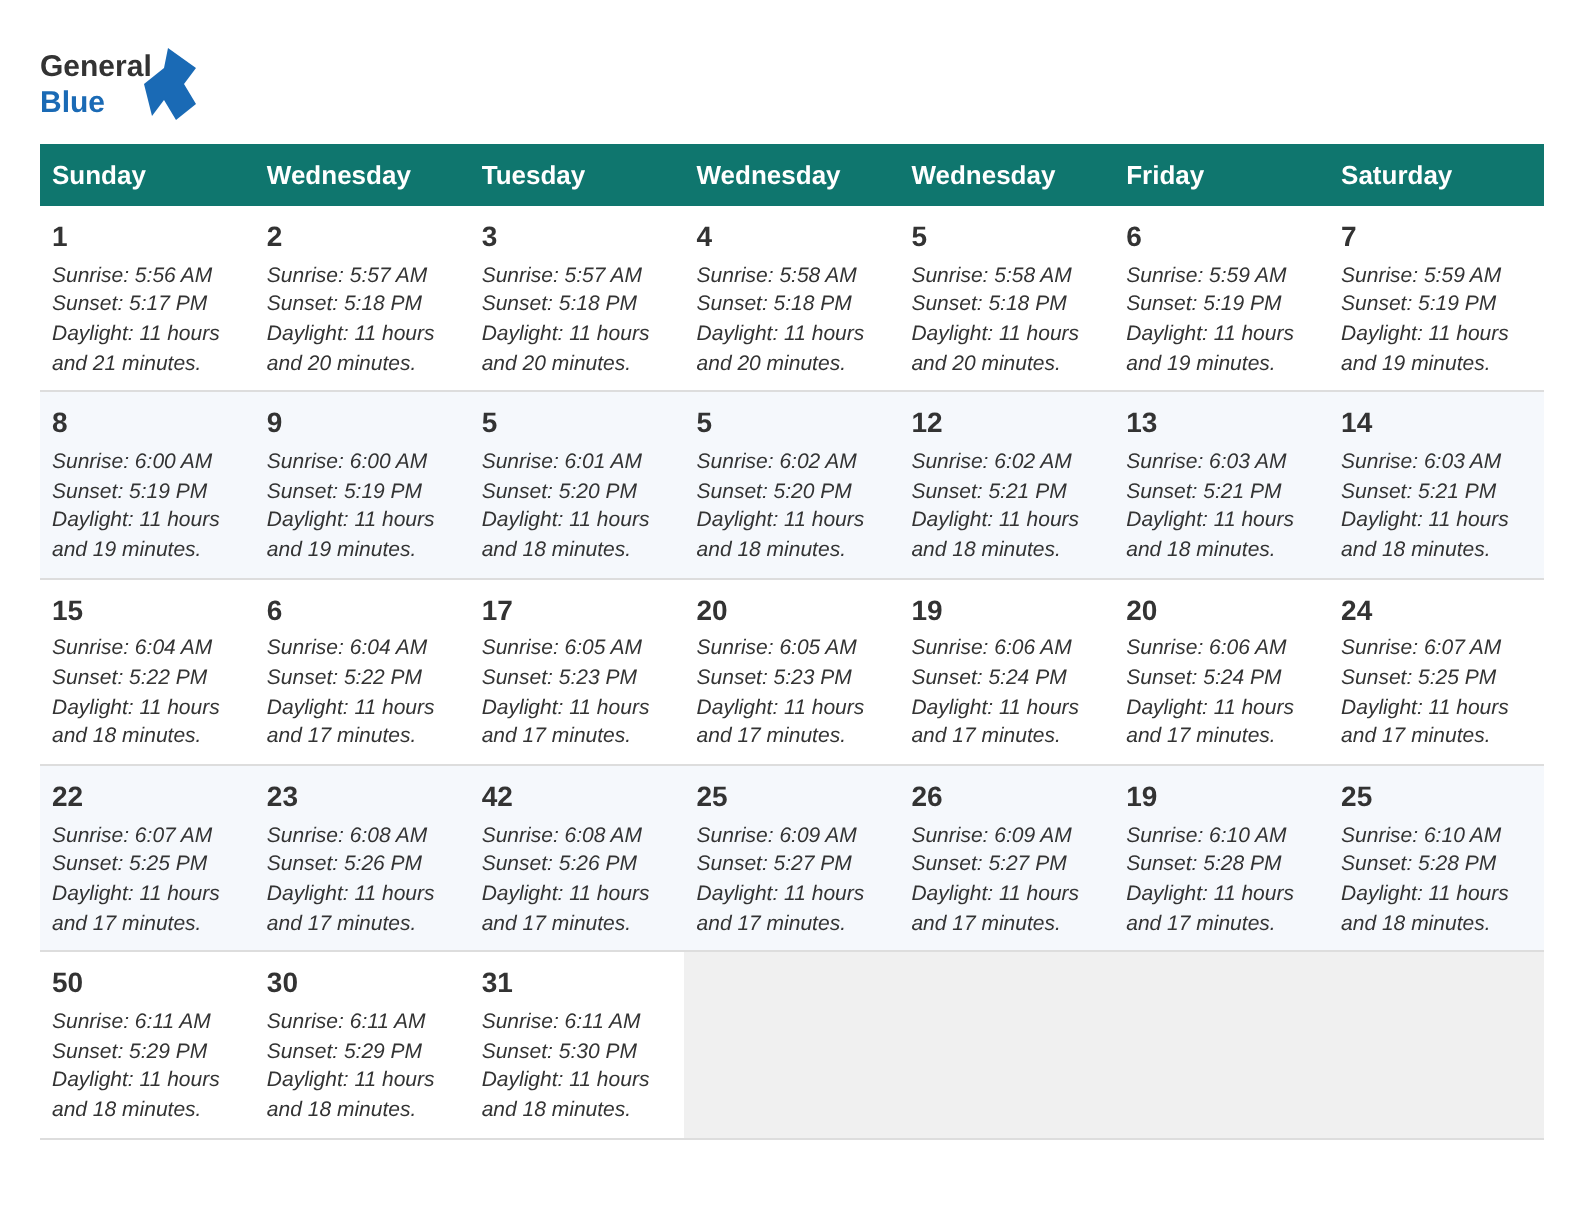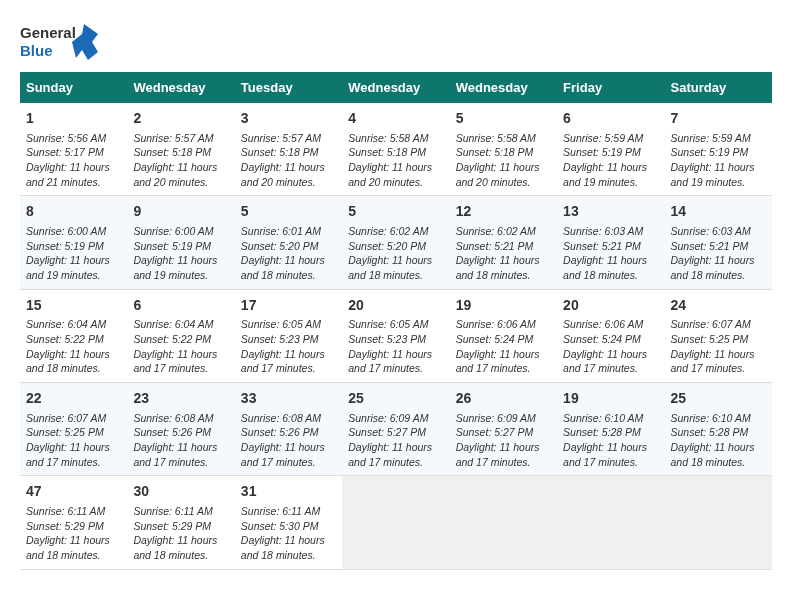--- a/index.html
+++ b/index.html
@@ -264,21 +264,21 @@
 and 17 minutes.</div>
         </td>
         <td>
           <span class="day-num">23</span>
           <div class="day-info" style="white-space: pre-line;">Sunrise: 6:08 AM
 Sunset: 5:26 PM
 Daylight: 11 hours
 and 17 minutes.</div>
         </td>
         <td>
-          <span class="day-num">33</span>
+          <span class="day-num">42</span>
           <div class="day-info" style="white-space: pre-line;">Sunrise: 6:08 AM
 Sunset: 5:26 PM
 Daylight: 11 hours
 and 17 minutes.</div>
         </td>
         <td>
           <span class="day-num">25</span>
           <div class="day-info" style="white-space: pre-line;">Sunrise: 6:09 AM
 Sunset: 5:27 PM
 Daylight: 11 hours
@@ -301,21 +301,21 @@
         <td>
           <span class="day-num">25</span>
           <div class="day-info" style="white-space: pre-line;">Sunrise: 6:10 AM
 Sunset: 5:28 PM
 Daylight: 11 hours
 and 18 minutes.</div>
         </td>
       </tr>
       <tr>
         <td>
-          <span class="day-num">47</span>
+          <span class="day-num">50</span>
           <div class="day-info" style="white-space: pre-line;">Sunrise: 6:11 AM
 Sunset: 5:29 PM
 Daylight: 11 hours
 and 18 minutes.</div>
         </td>
         <td>
           <span class="day-num">30</span>
           <div class="day-info" style="white-space: pre-line;">Sunrise: 6:11 AM
 Sunset: 5:29 PM
 Daylight: 11 hours

